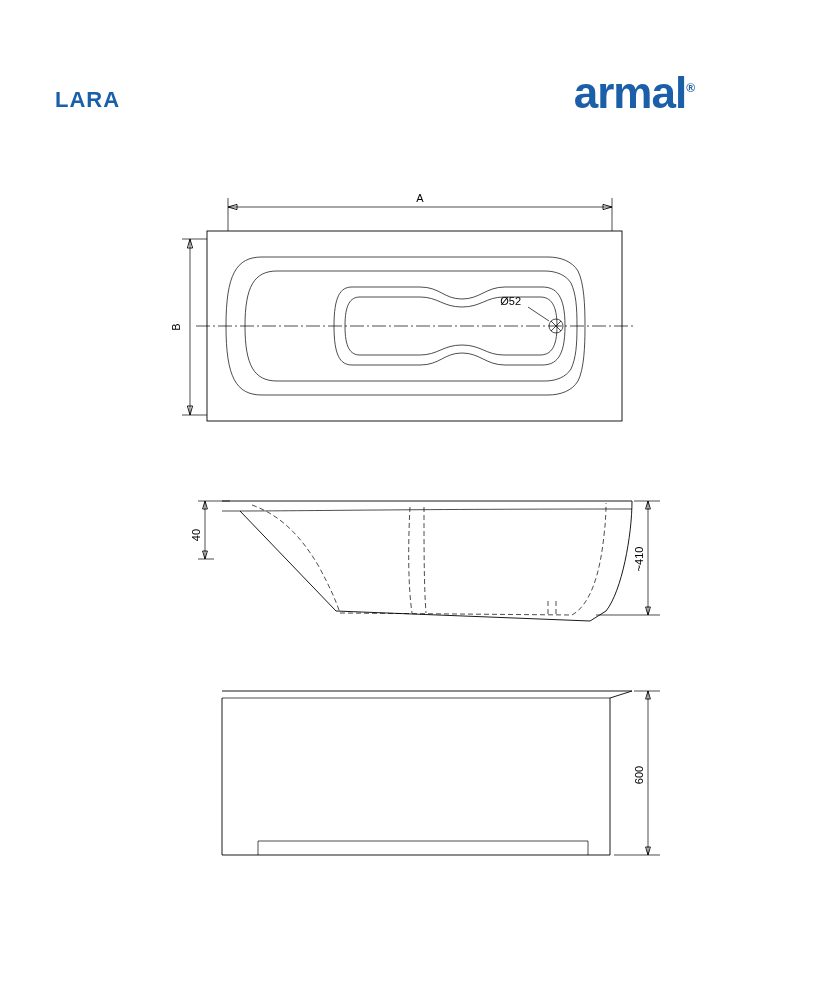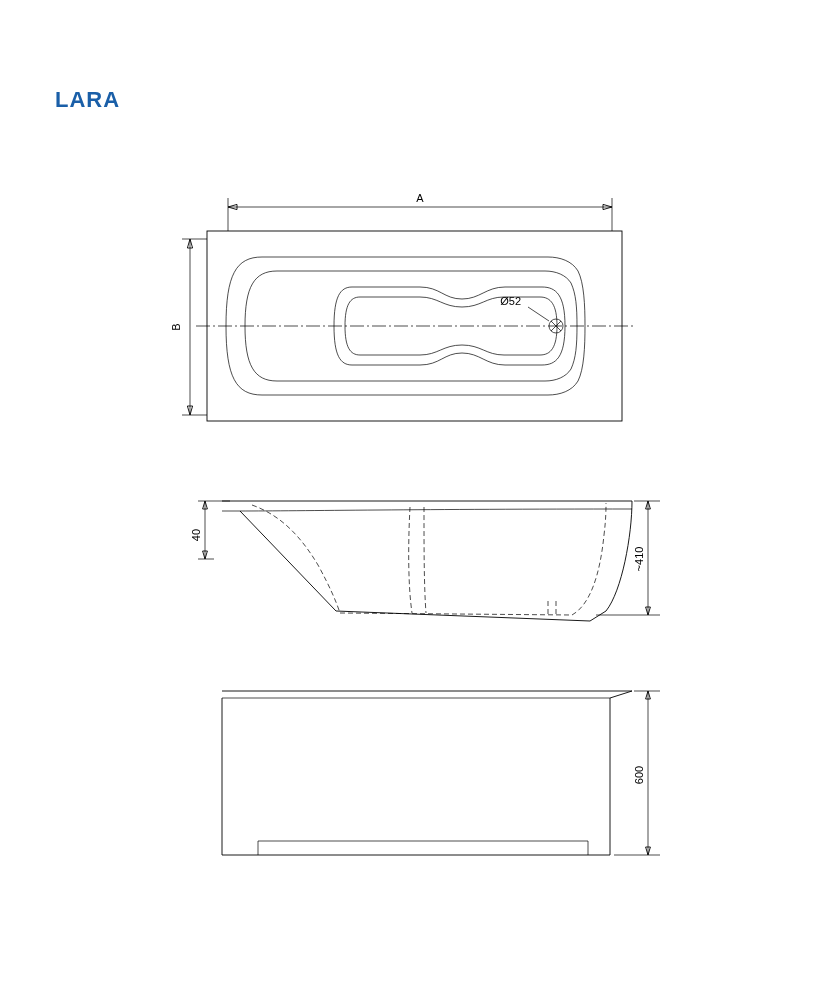--- a/index.html
+++ b/index.html
@@ -65,20 +65,23 @@
     fill: #000;
   }
 </style>
 </head>
 <body>
 
 <div class="page">
 
   <div class="model-title">LARA</div>
 
+  <div class="brand">
+    <span>armal</span><span class="reg">®</span>
+  </div>
 
   <div class="drawing">
     <svg width="827" height="984" viewBox="0 0 827 984" xmlns="http://www.w3.org/2000/svg">
 
       <g>
 
         <rect class="ln" x="207" y="196" width="415" height="190"></rect>
 
         <path class="thin" d="M262 222
                  C 236 222 226 240 226 291

